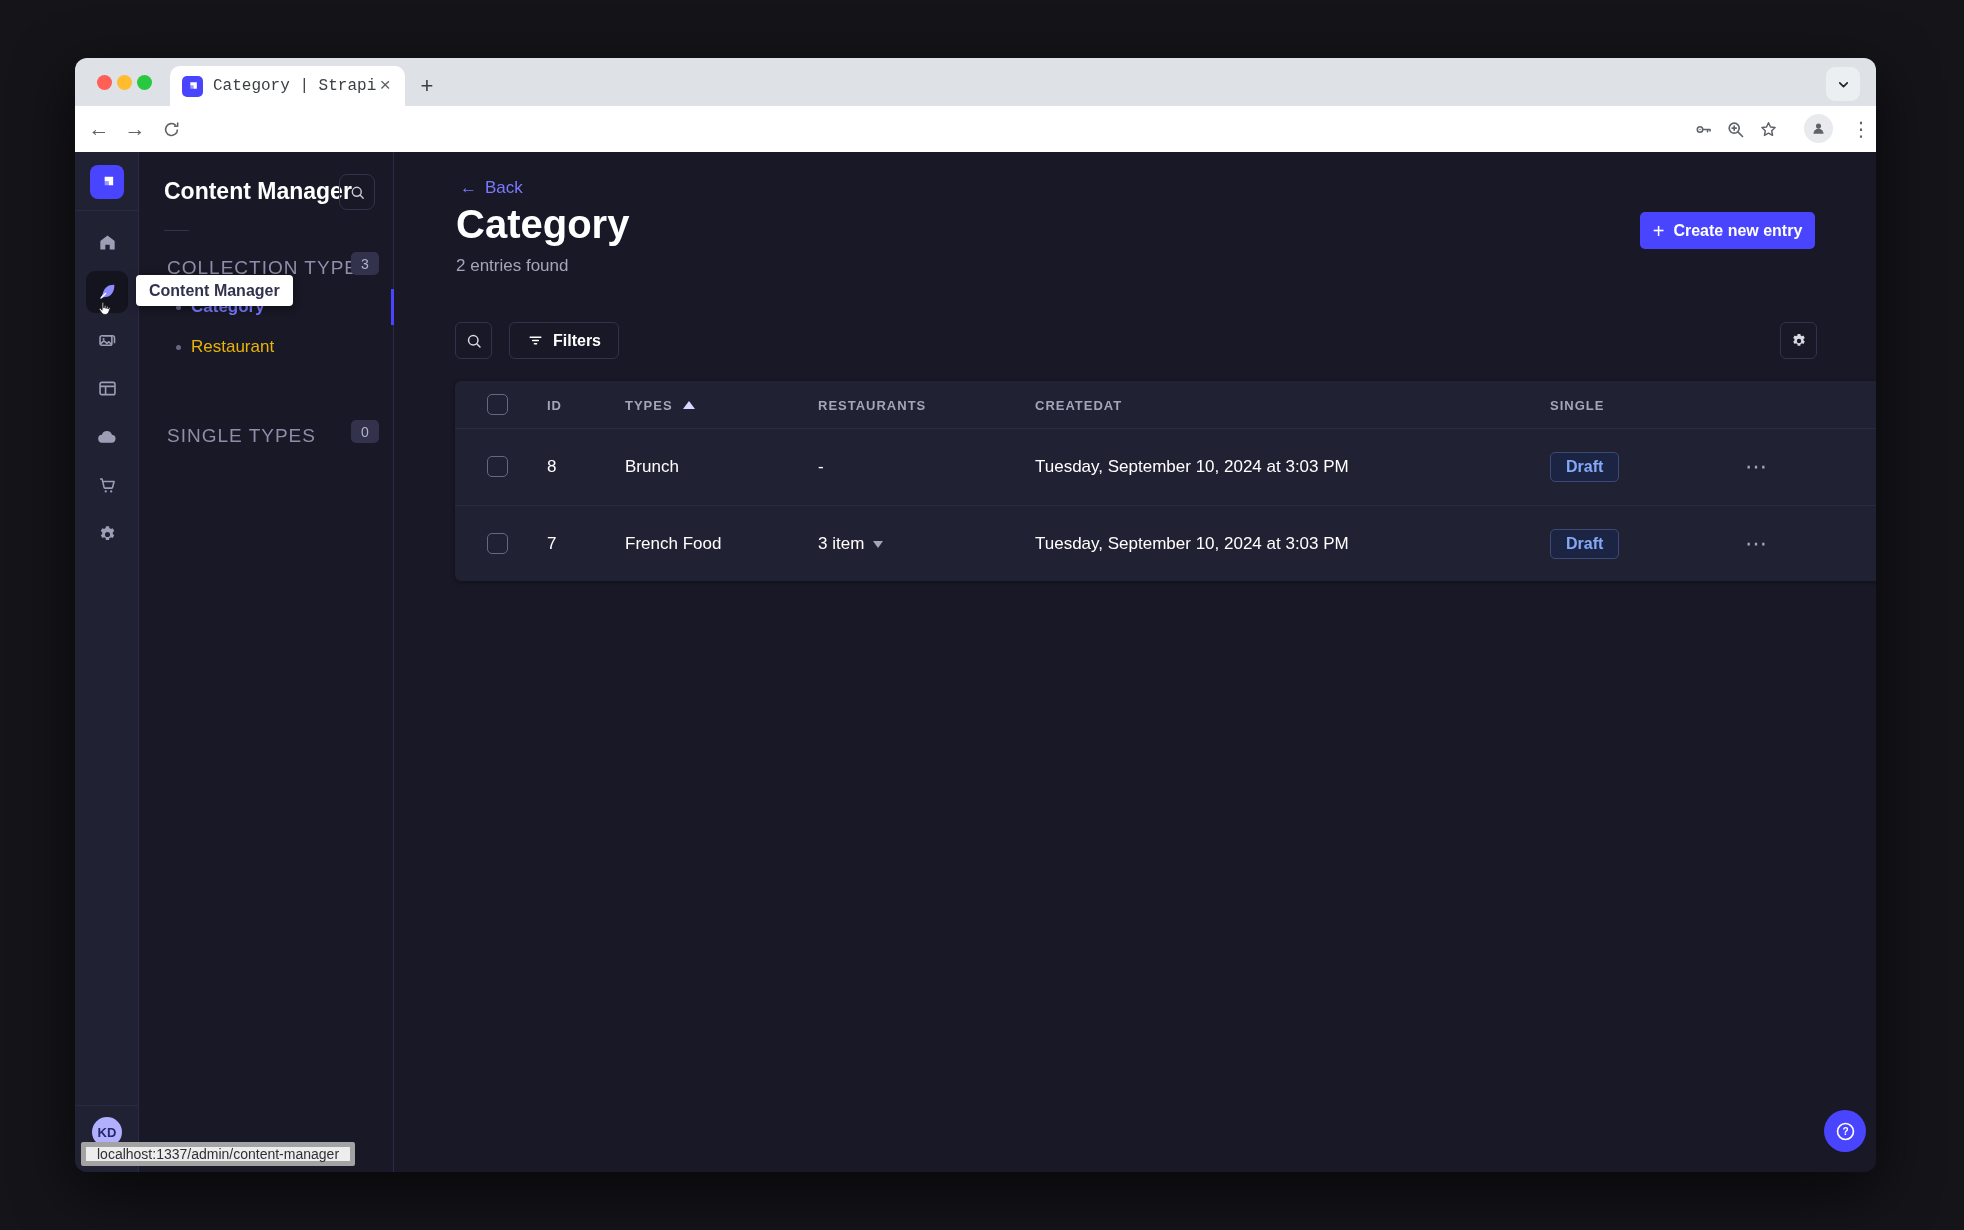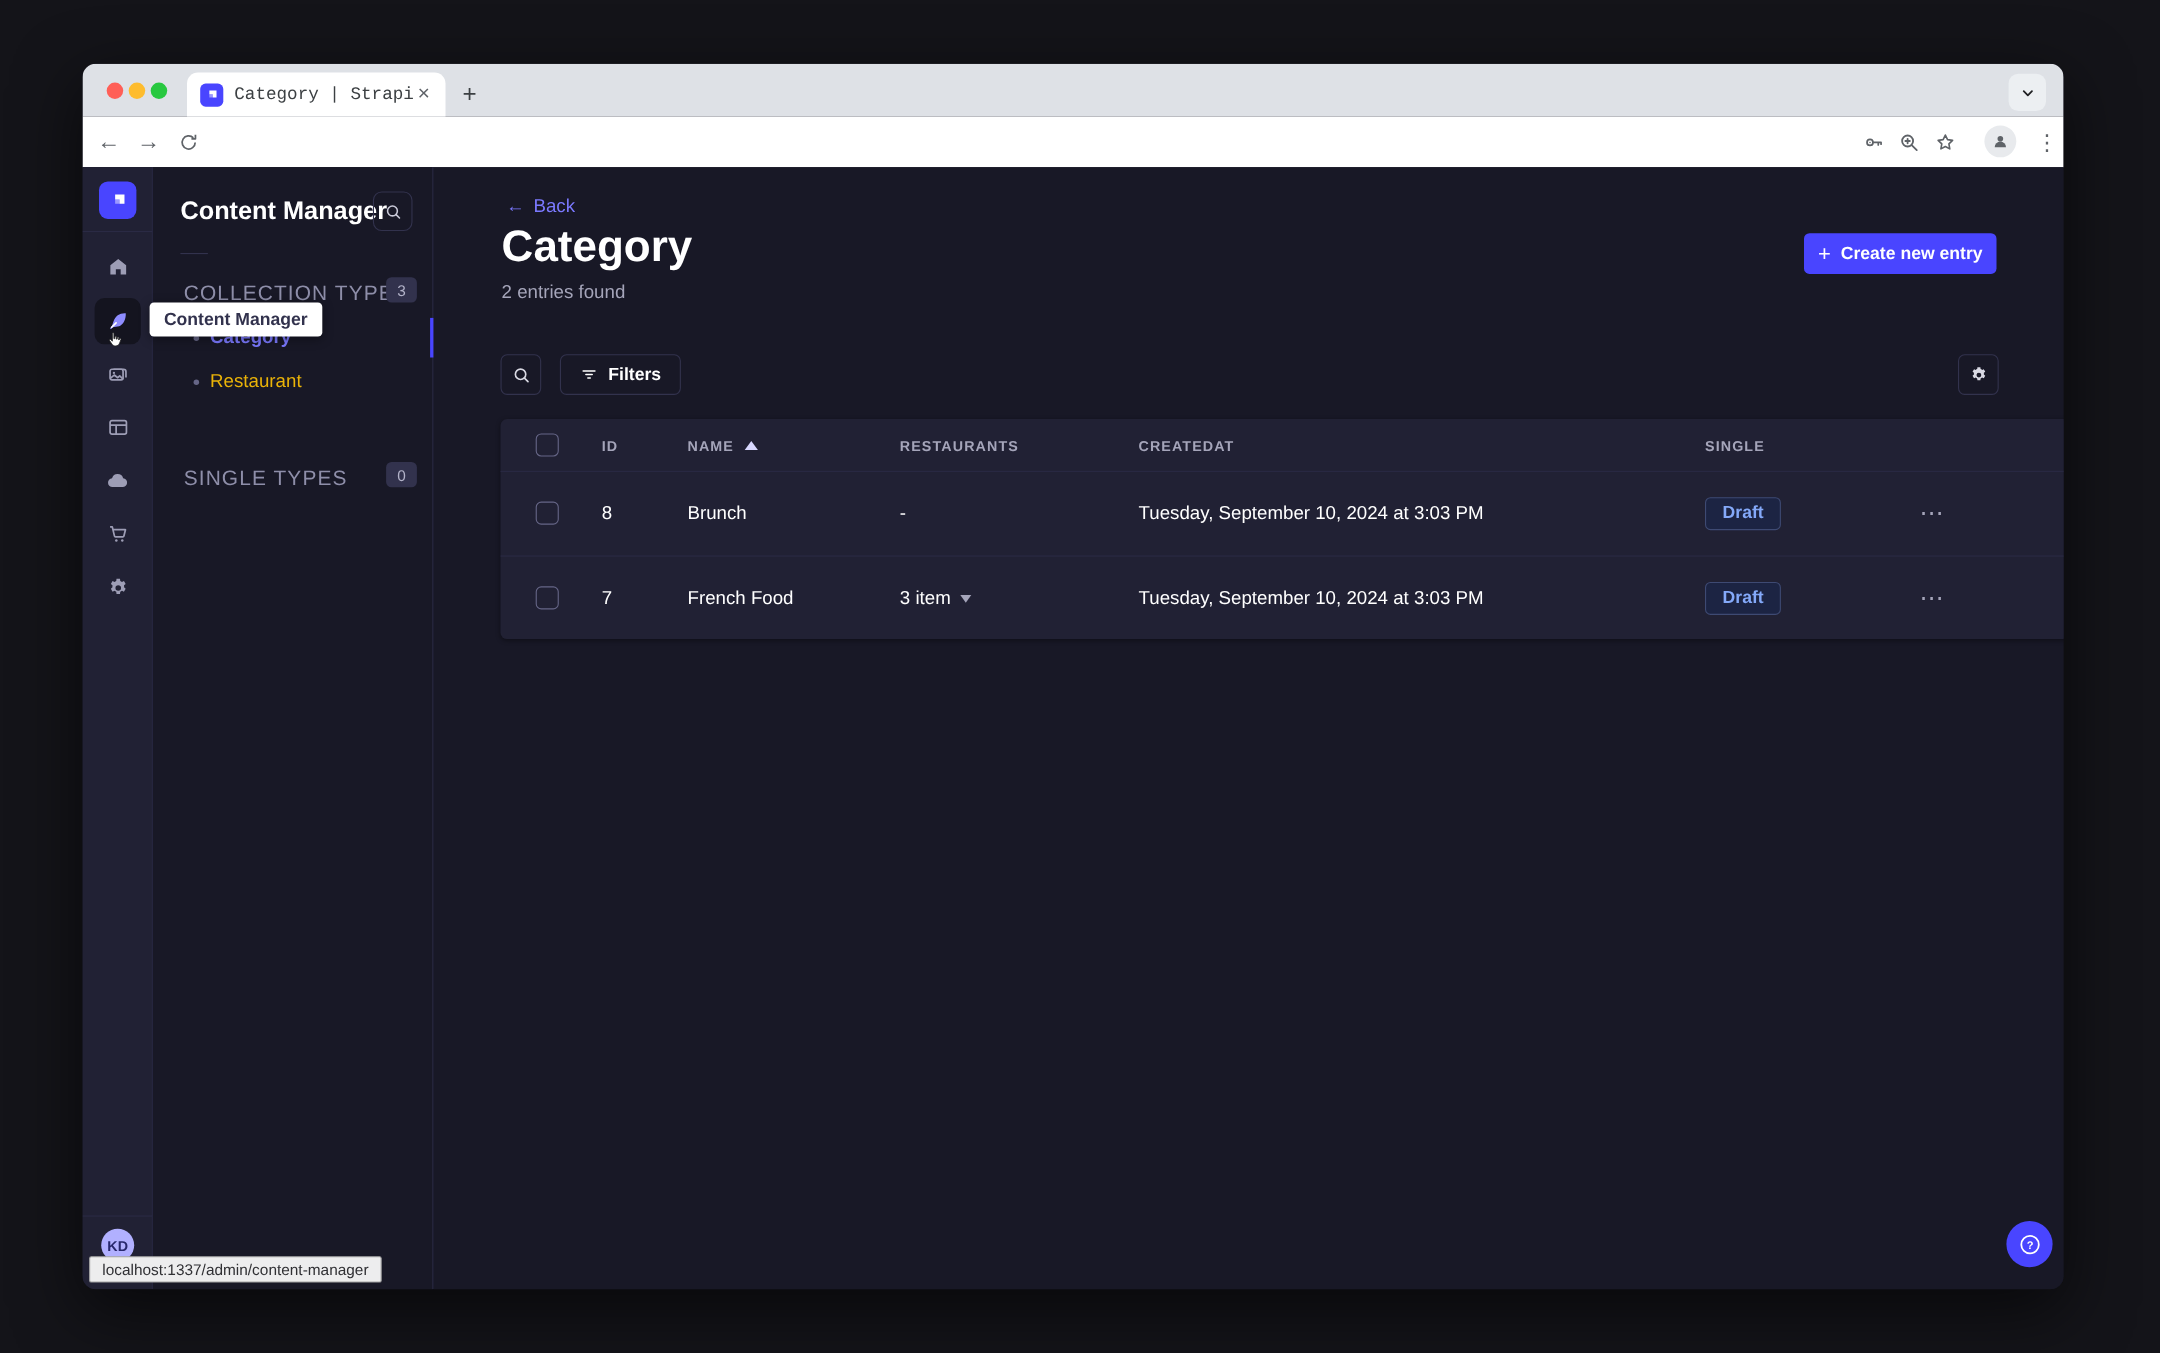--- a/index.html
+++ b/index.html
@@ -107,21 +107,21 @@
   .tri-down { width:0; height:0; border-left:5px solid transparent; border-right:5px solid transparent;
               border-top:7px solid #a5a5ba; margin-left:9px; }
   .status-badge { padding:5px 15px; border:1px solid #3e4a73; border-radius:5px; background:#1c2443;
                   color:#84a9f9; font-size:16px; font-weight:600; }
   .row-actions { color:#a5a5ba; font-size:22px; letter-spacing:2px; }
 
   .help-fab { position:absolute; left:1749px; top:958px; width:42px; height:42px; border-radius:50%;
               background:#4945ff; display:flex; align-items:center; justify-content:center; }
 
   .statusbar { position:absolute; left:6px; bottom:6px; height:24px; background:#ededee;
-               border:1px solid #a3a3a3; border-radius:2px; padding:0 11px; display:flex;
+               border:5px solid #a3a3a3; border-radius:2px; padding:0 11px; display:flex;
                align-items:center; font-size:14px; color:#303034; z-index:40;text-align:right; }
 
   svg { display:block; }
 </style>
 </head>
 <body>
 
 <div class="canvas">
   <div class="window">
 
@@ -313,21 +313,21 @@
           </svg>
       </div>
 
       <div class="table">
         <div class="thead">
           <div class="checkbox"></div>
           <div class="th" style="left:92px">
               <span>ID</span>
             </div>
           <div class="th" style="left:170px">
-            <span>NAME</span>
+            <span>TYPES</span>
             <span class="tri-up"></span>
           </div>
           <div class="th" style="left:363px">
               <span>RESTAURANTS</span>
             </div>
           <div class="th" style="left:580px">
               <span>CREATEDAT</span>
             </div>
           <div class="th" style="left:1095px">
               <span>SINGLE</span>

